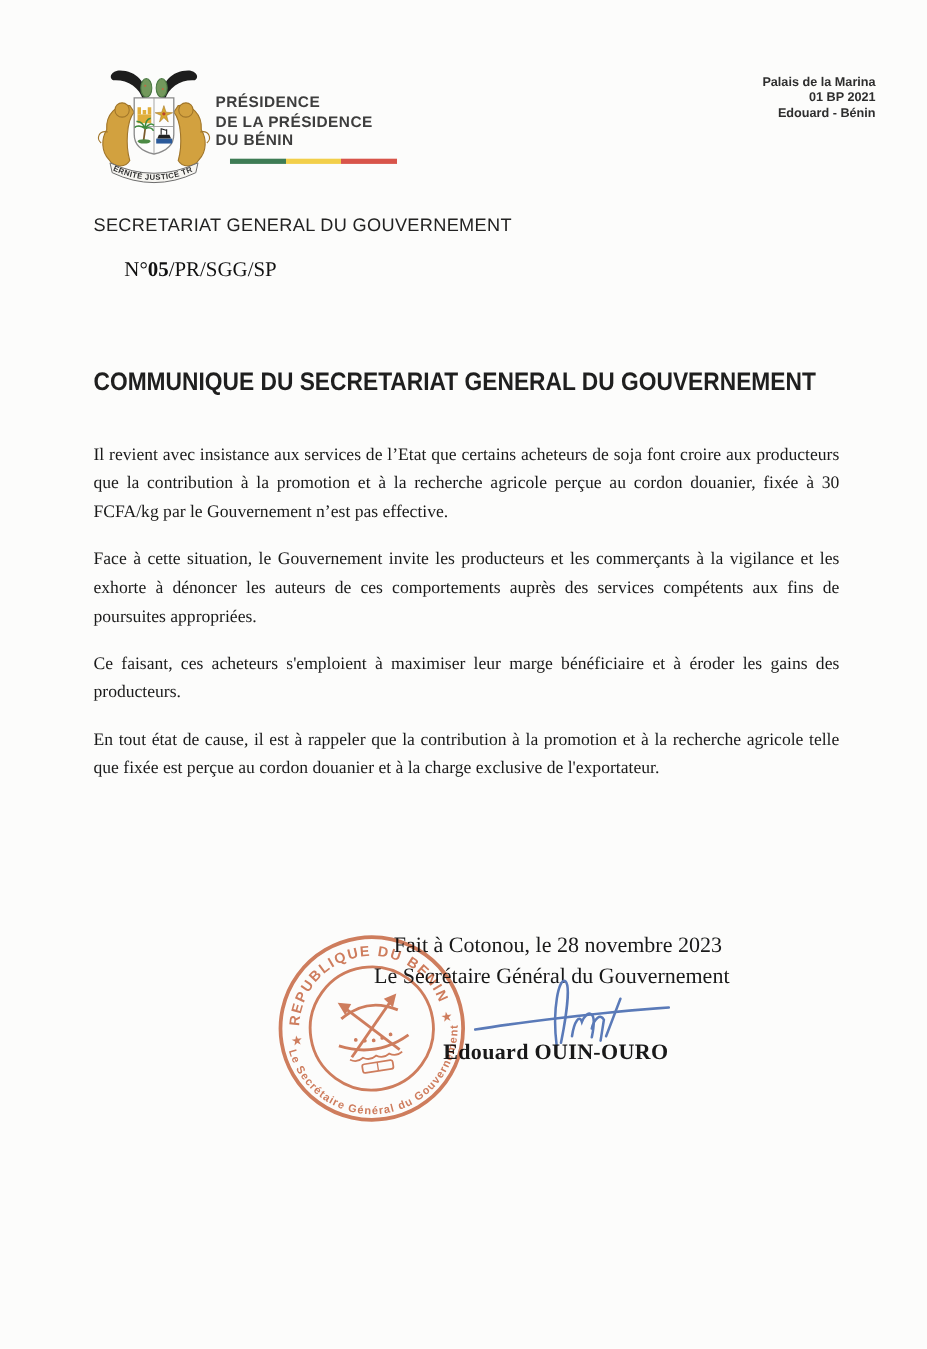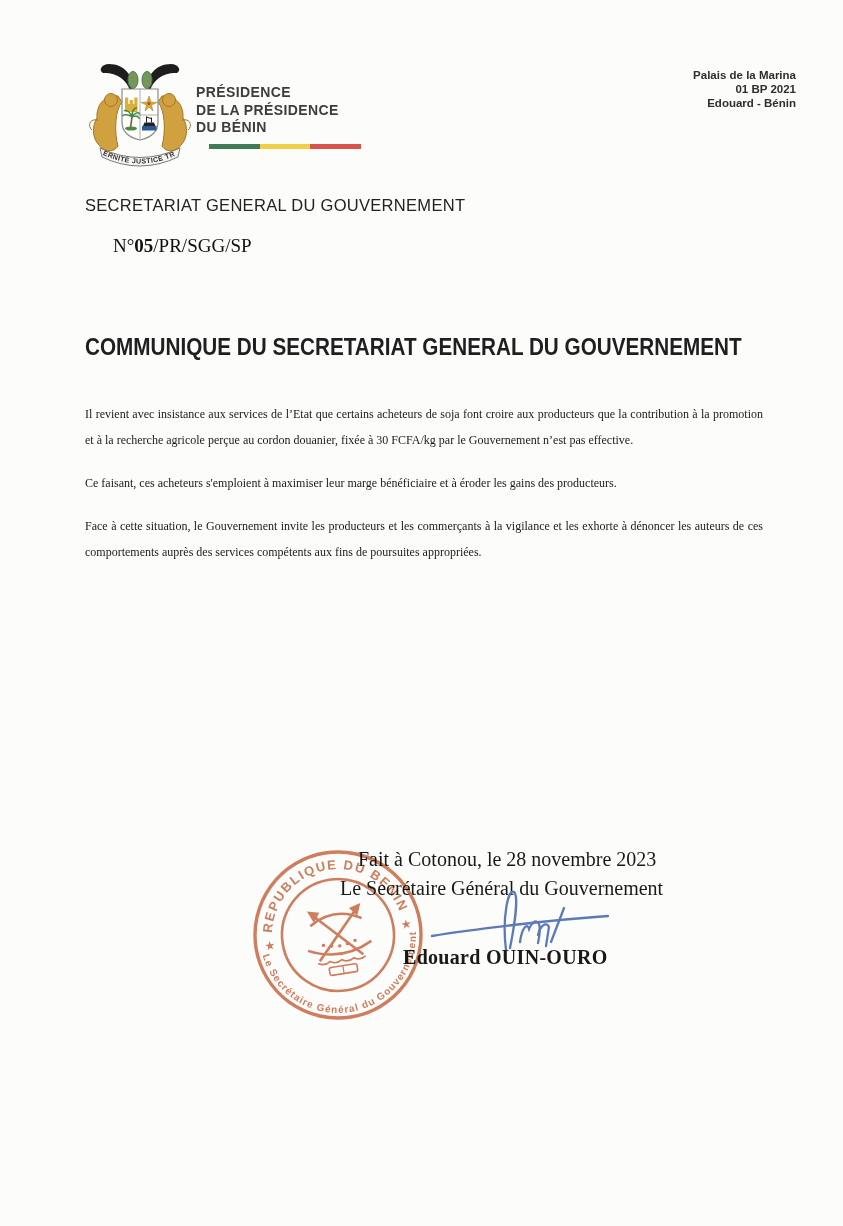--- a/index.html
+++ b/index.html
@@ -41,21 +41,21 @@
     left:85px;top:334px;
     font-family:"Liberation Sans", sans-serif;
     font-weight:700;font-size:23px;color:#1f1f1f;
     white-space:nowrap;transform:scaleX(.9);transform-origin:left center;
   }
 
   
   .body-text{left:85px;top:401px;width:678px;}
   .body-text p{
     margin:0 0 17px 0;
-    font-size:12px;line-height:26px;text-align:justify;color:#1a1a1a;
+    font-size:16px;line-height:26px;text-align:justify;color:#1a1a1a;
   }
 
   
   .place-date{left:358px;top:848px;font-size:20px;white-space:nowrap;}
   .signer-title{left:340px;top:877px;font-size:20px;white-space:nowrap;}
   .signer-name{left:403px;top:946px;font-size:20px;letter-spacing:.3px;white-space:nowrap;font-weight:bold;}
   .signature-ink{left:428px;top:880px;width:185px;height:95px;}
   .stamp{
     left:248px;top:848px;width:180px;height:175px;
     mix-blend-mode:multiply;opacity:.92;
@@ -156,22 +156,23 @@
 </div>
 
 <div class="abs department-line">SECRETARIAT GENERAL DU GOUVERNEMENT</div>
 
 <div class="abs reference-line"><span>N°</span><span class="ref-number">05</span><span>/PR/SGG/SP</span></div>
 
 <div class="abs doc-title">COMMUNIQUE DU SECRETARIAT GENERAL DU GOUVERNEMENT</div>
 
 <div class="abs body-text">
   <p>Il revient avec insistance aux services de l’Etat que certains acheteurs de soja font croire aux producteurs que la contribution à la promotion et à la recherche agricole perçue au cordon douanier, fixée à 30 FCFA/kg par le Gouvernement n’est pas effective.</p>
+  <p>Face à cette situation, le Gouvernement invite les producteurs et les commerçants à la vigilance et les exhorte à dénoncer les auteurs de ces comportements auprès des services compétents aux fins de poursuites appropriées.</p>
   <p>Ce faisant, ces acheteurs s'emploient à maximiser leur marge bénéficiaire et à éroder les gains des producteurs.</p>
-  <p>Face à cette situation, le Gouvernement invite les producteurs et les commerçants à la vigilance et les exhorte à dénoncer les auteurs de ces comportements auprès des services compétents aux fins de poursuites appropriées.</p>
+  <p>En tout état de cause, il est à rappeler que la contribution à la promotion et à la recherche agricole telle que fixée est perçue au cordon douanier et à la charge exclusive de l'exportateur.</p>
 </div>
 
 <div class="abs place-date">Fait à Cotonou, le 28 novembre 2023</div>
 <div class="abs signer-title">Le Secrétaire Général du Gouvernement</div>
 
 <svg class="abs signature-ink" viewBox="0 0 185 95">
   <g fill="none" stroke="currentColor" stroke-width="2.3" stroke-linecap="round" color="#5a7ab8">
     <path d="M4,56 C40,50 120,40 180,36"></path>
     <path d="M78,70 C74,38 80,8 86,12 C91,16 86,48 82,68"></path>
     <path d="M92,62 C94,48 99,42 101,49 C103,44 108,38 111,44 C113,49 111,58 110,63"></path>

